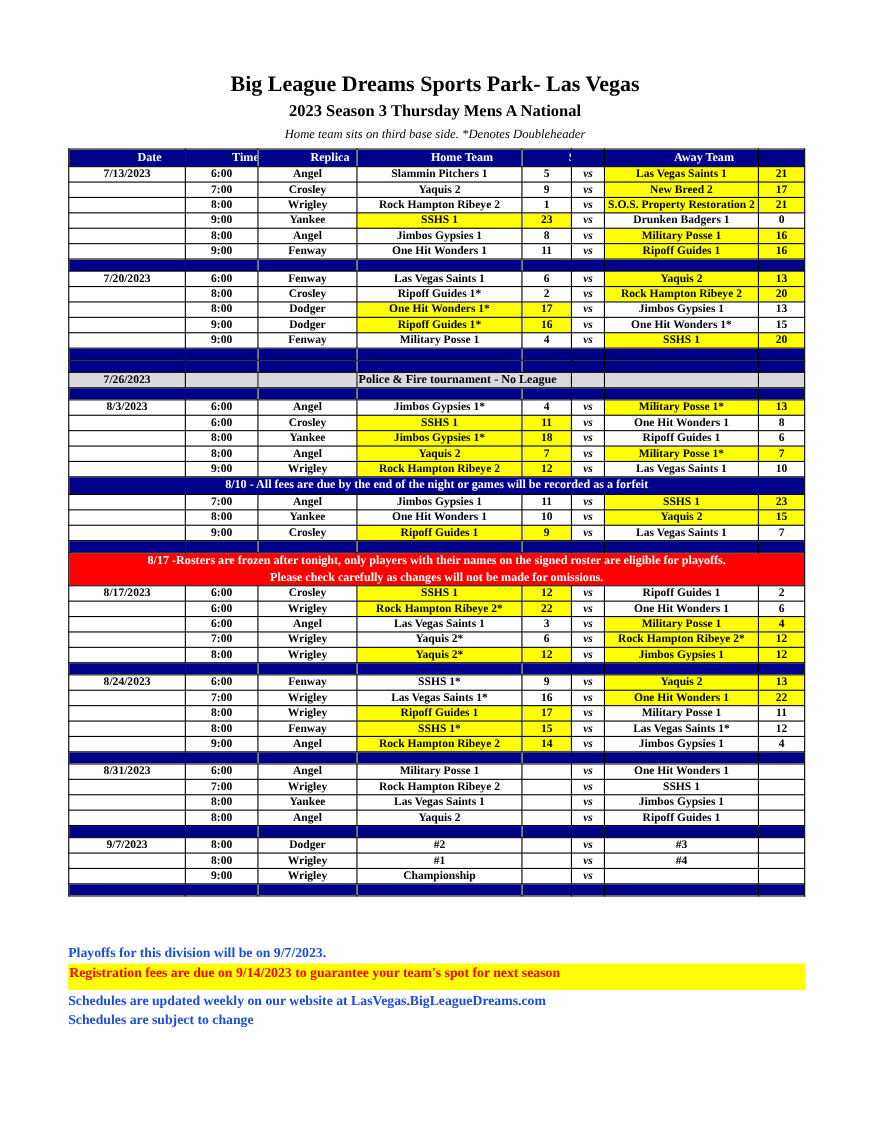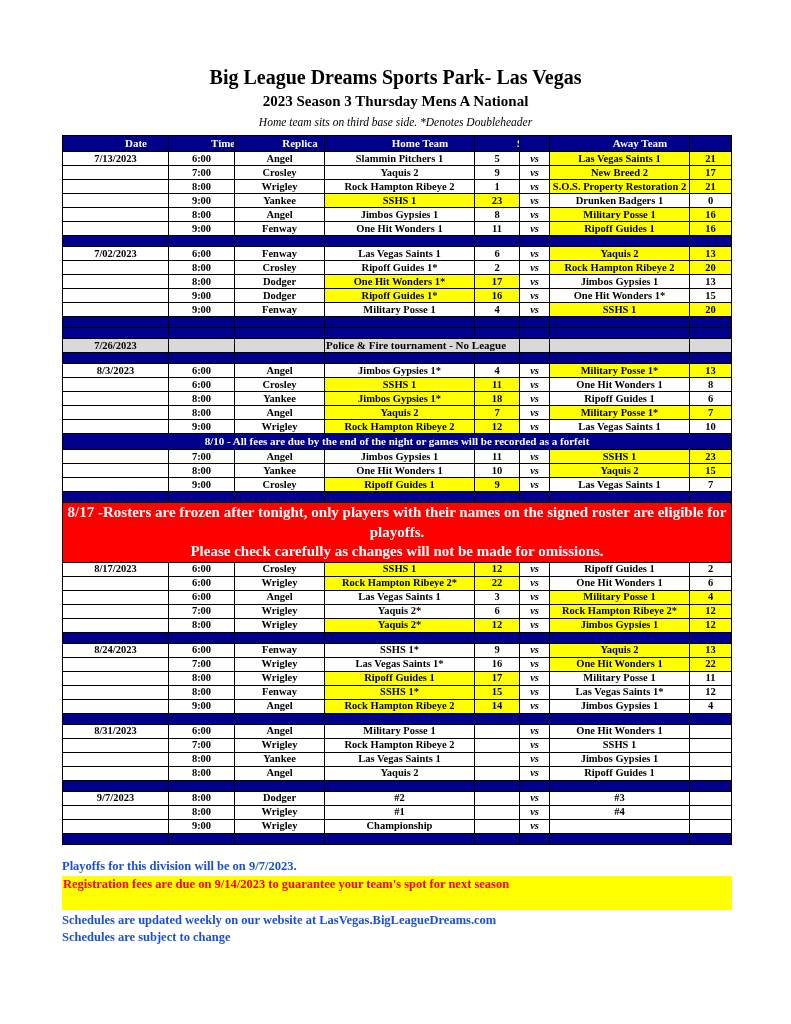--- a/index.html
+++ b/index.html
@@ -33,28 +33,28 @@
   }
   tr.sep td { background:var(--navy,#00008B); height:10px; }
   td.hl { background:var(--yellow,#FFFF00); color:var(--navy,#00008B); }
   td.vscell { font-style:italic; font-size:8.5px; font-weight:bold; }
   tr.event td { background:var(--gray,#D9D9D9); }
   tr.event td.etext { text-align:left; font-size:11px; }
   tr.noterow td {
     background:var(--navy,#00008B); color:#fff; font-size:11px; height:15px;
   }
   tr.alert td {
-    background:var(--red,#FF0000); color:#fff; font-size:15px;
+    background:var(--red,#FF0000); color:#fff; font-size:11px;
     height:29px; white-space:normal; line-height:1.3;
   }
   .footer { position:absolute; left:62px; top:859px; width:669px; }
   .fline { font-size:12.5px; font-weight:bold; color:#1d4ed8; margin:0 0 3px 0; line-height:1.15; }
   .fline.hl-line {
     background:var(--yellow,#FFFF00); color:var(--red,#C00000);
-    width:669px; padding:1px 0 18px 1px; margin:0 0 3px 0;
+    width:669px; padding:1px 0 8px 1px; margin:0 0 3px 0;
   }
 </style>
 </head>
 <body>
 
 <div class="page">
 
   <div class="title">Big League Dreams Sports Park- Las Vegas</div>
   <div class="subtitle">2023 Season 3 Thursday Mens A National</div>
   <div class="note">Home team sits on third base side.  *Denotes Doubleheader</div>
@@ -147,21 +147,21 @@
           <td></td>
           <td></td>
           <td></td>
           <td></td>
           <td></td>
           <td></td>
           <td></td>
           <td></td>
         </tr>
         <tr class="game">
-          <td>7/02/2023</td>
+          <td>7/20/2023</td>
           <td>6:00</td>
           <td>Fenway</td>
           <td>Las Vegas Saints 1</td>
           <td>6</td>
           <td class="vscell">vs</td>
           <td class="hl">Yaquis 2</td>
           <td class="hl">13</td>
         </tr>
         <tr class="game">
           <td></td>

